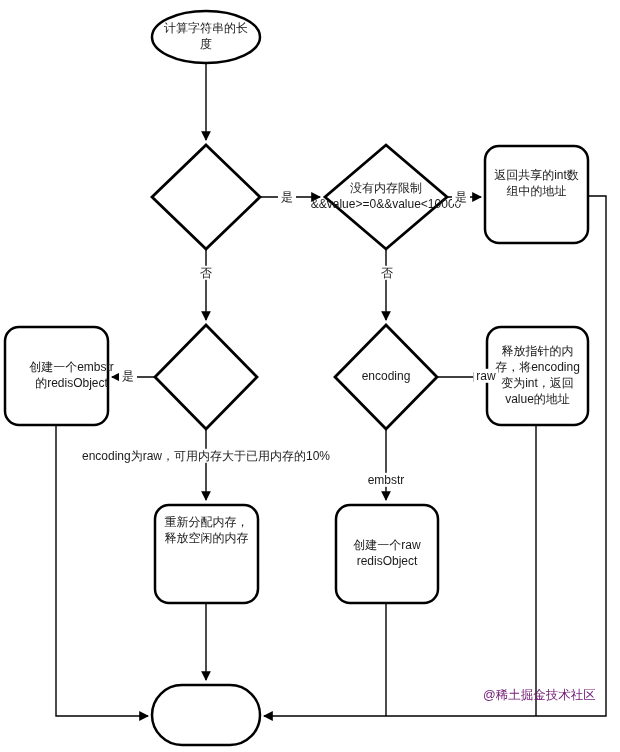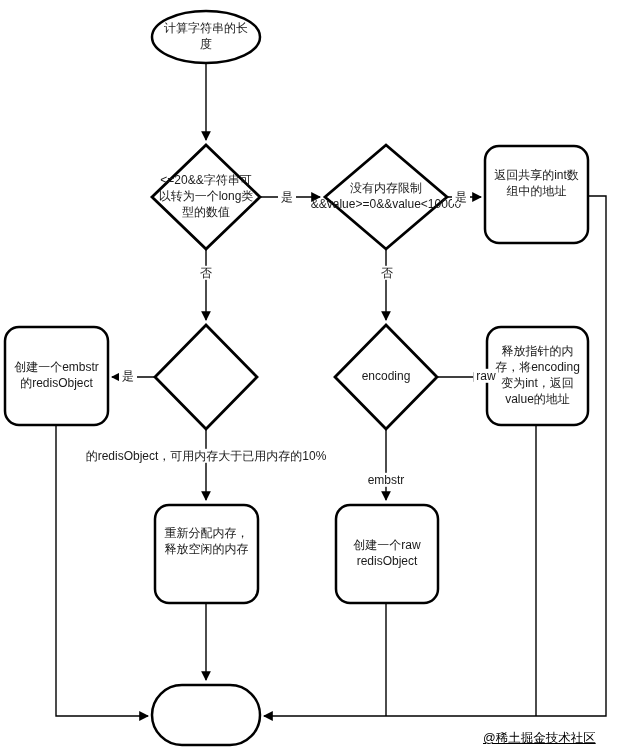--- a/index.html
+++ b/index.html
@@ -38,25 +38,24 @@
     padding: 0 3px;
     font-size: 12px;
     line-height: 1.2;
     color: #1a1a1a;
     white-space: nowrap;
     text-align: center;
   }
   .watermark {
     position: absolute;
     left: 483px;
-    top: 730px;
+    top: 687px;
     font-size: 12.5px;
-    color: #000000;
+    color: #701a75;
     white-space: nowrap;
-    text-decoration: underline;
   }
 </style>
 </head>
 <body>
 
 <div id="canvas">
 
   <svg id="wires" width="620" height="752" viewBox="0 0 620 752">
     <defs>
       <marker id="arrow" viewBox="0 0 10 10" refX="9" refY="5" markerWidth="9" markerHeight="7" orient="auto-start-reverse">
@@ -92,52 +91,49 @@
       <rect x="487" y="327" width="101" height="98" rx="14" stroke-width="2.5"></rect>
       <rect x="155" y="505" width="103" height="98" rx="14" stroke-width="2.5"></rect>
       <rect x="336" y="505" width="102" height="98" rx="14" stroke-width="2.5"></rect>
       <rect x="152" y="685" width="108" height="60" rx="30" stroke-width="2.5"></rect>
     </g>
   </svg>
 
   <div class="node-label" style="left:150px; top:12px; width:112px; height:50px;">计算字符串的长
 度</div>
 
-  <div class="node-label" style="left:146px; top:150px; width:120px; height:94px;">&lt;=20&amp;&amp;字符串可
-以转为一个long类
-型的数值</div>
 
   <div class="node-label" style="left:298px; top:166px; width:176px; height:62px;">没有内存限制
 &amp;&amp;value&gt;=0&amp;&amp;value&lt;10000</div>
 
   <div class="node-label" style="left:487px; top:148px; width:99px; height:71px;">返回共享的int数
 组中的地址</div>
 
 
-  <div class="node-label" style="left:7px; top:329px; width:99px; height:94px;">创建一个embstr
+  <div class="node-label" style="left:22px; top:329px; width:99px; height:94px;">创建一个embstr
 的redisObject</div>
 
   <div class="node-label" style="left:340px; top:330px; width:92px; height:94px;">encoding</div>
 
   <div class="node-label" style="left:489px; top:329px; width:97px; height:94px;">释放指针的内
 存，将encoding
 变为int，返回
 value的地址</div>
 
-  <div class="node-label" style="left:157px; top:507px; width:99px; height:70px;">重新分配内存，
+  <div class="node-label" style="left:157px; top:496px; width:99px; height:70px;">重新分配内存，
 释放空闲的内存</div>
 
   <div class="node-label" style="left:338px; top:507px; width:98px; height:94px;">创建一个raw
 redisObject</div>
 
 
   <div class="edge-label" style="left:287px; top:197px;">是</div>
   <div class="edge-label" style="left:461px; top:197px;">是</div>
   <div class="edge-label" style="left:206px; top:273px;">否</div>
   <div class="edge-label" style="left:387px; top:273px;">否</div>
   <div class="edge-label" style="left:128px; top:376px;">是</div>
   <div class="edge-label" style="left:453px; top:376px;margin-left:33px;">raw</div>
   <div class="edge-label" style="left:386px; top:480px;">embstr</div>
-  <div class="edge-label" style="left:206px; top:456px;">的redisObject，可用内存大于已用内存的10%</div>
+  <div class="edge-label" style="left:206px; top:456px;">encoding为raw，可用内存大于已用内存的10%</div>
 
   <div class="watermark">@稀土掘金技术社区</div>
 
 </div>
 
 </body></html>

